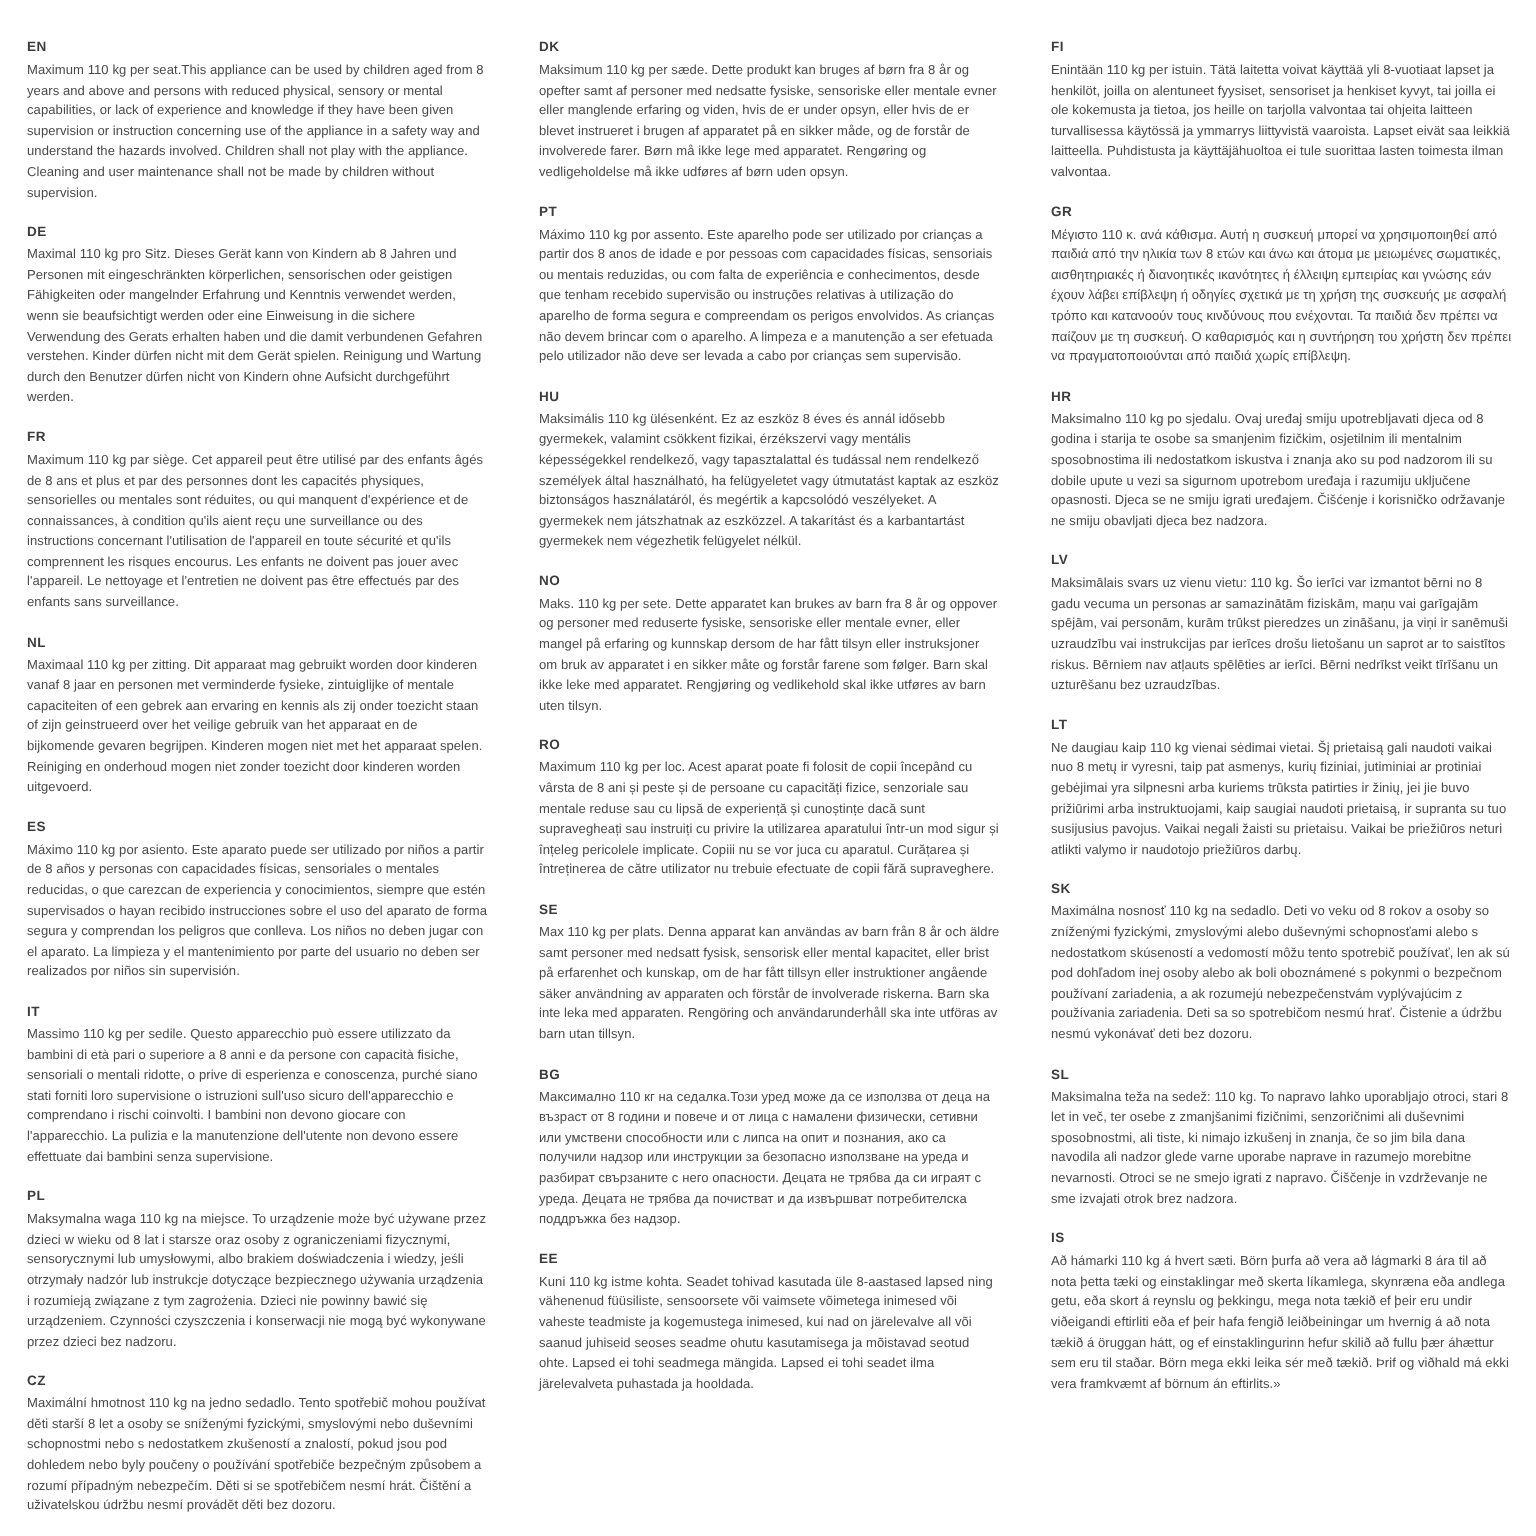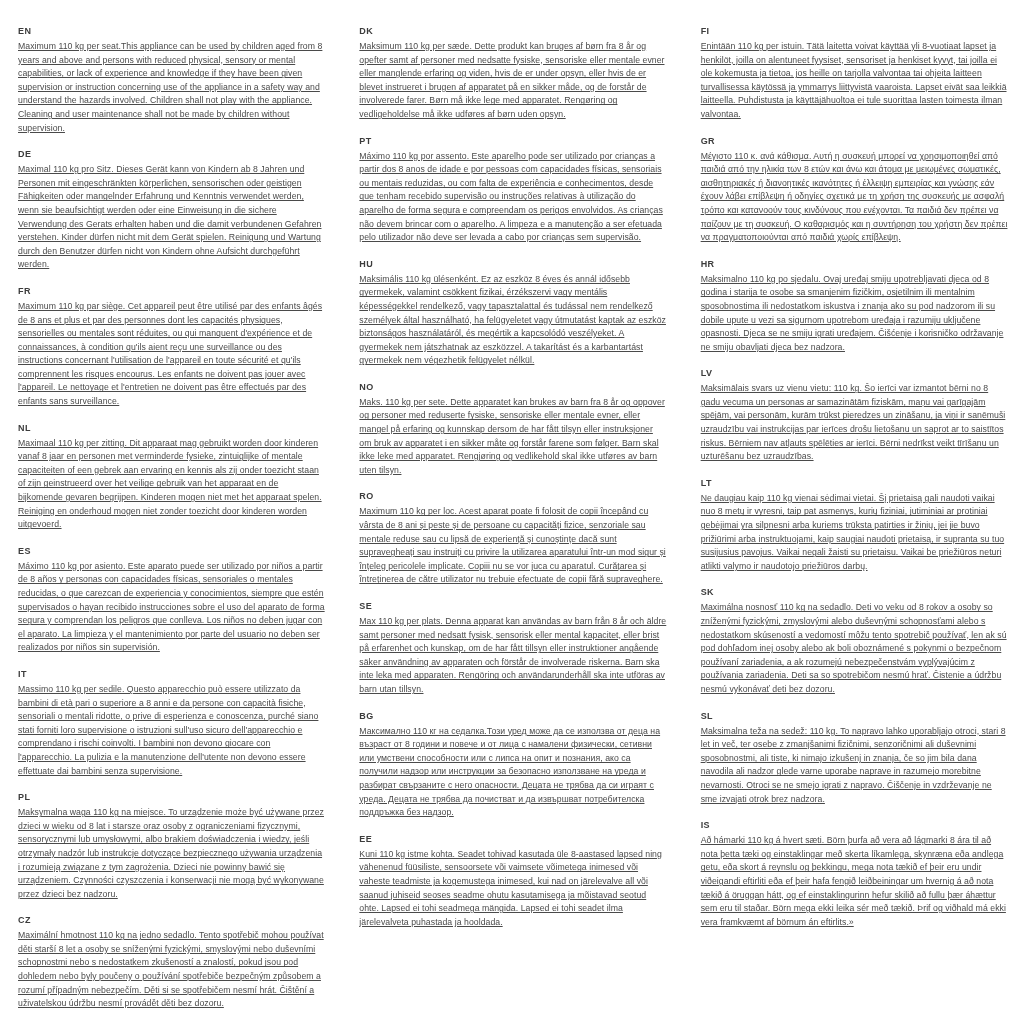--- a/index.html
+++ b/index.html
@@ -36,21 +36,20 @@
     font-weight: 600;
     letter-spacing: 0.4px;
     color: #3c3c3c;
     margin-bottom: 4px;
   }
   .text {
     font-size: 8.7px;
     line-height: 13.6px;
     color: #4a4a4a;
     letter-spacing: 0.05px;
-    text-decoration: underline;
   }
 </style>
 </head>
 <body>
 
 <div class="page" id="page">
     <div class="col">
       <div class="section">
         <div class="lang">EN</div>
         <div class="text">Maximum 110 kg per seat.This appliance can be used by children aged from 8 years and above and persons with reduced physical, sensory or mental capabilities, or lack of experience and knowledge if they have been given supervision or instruction concerning use of the appliance in a safety way and understand the hazards involved. Children shall not play with the appliance. Cleaning and user maintenance shall not be made by children without supervision.</div>

